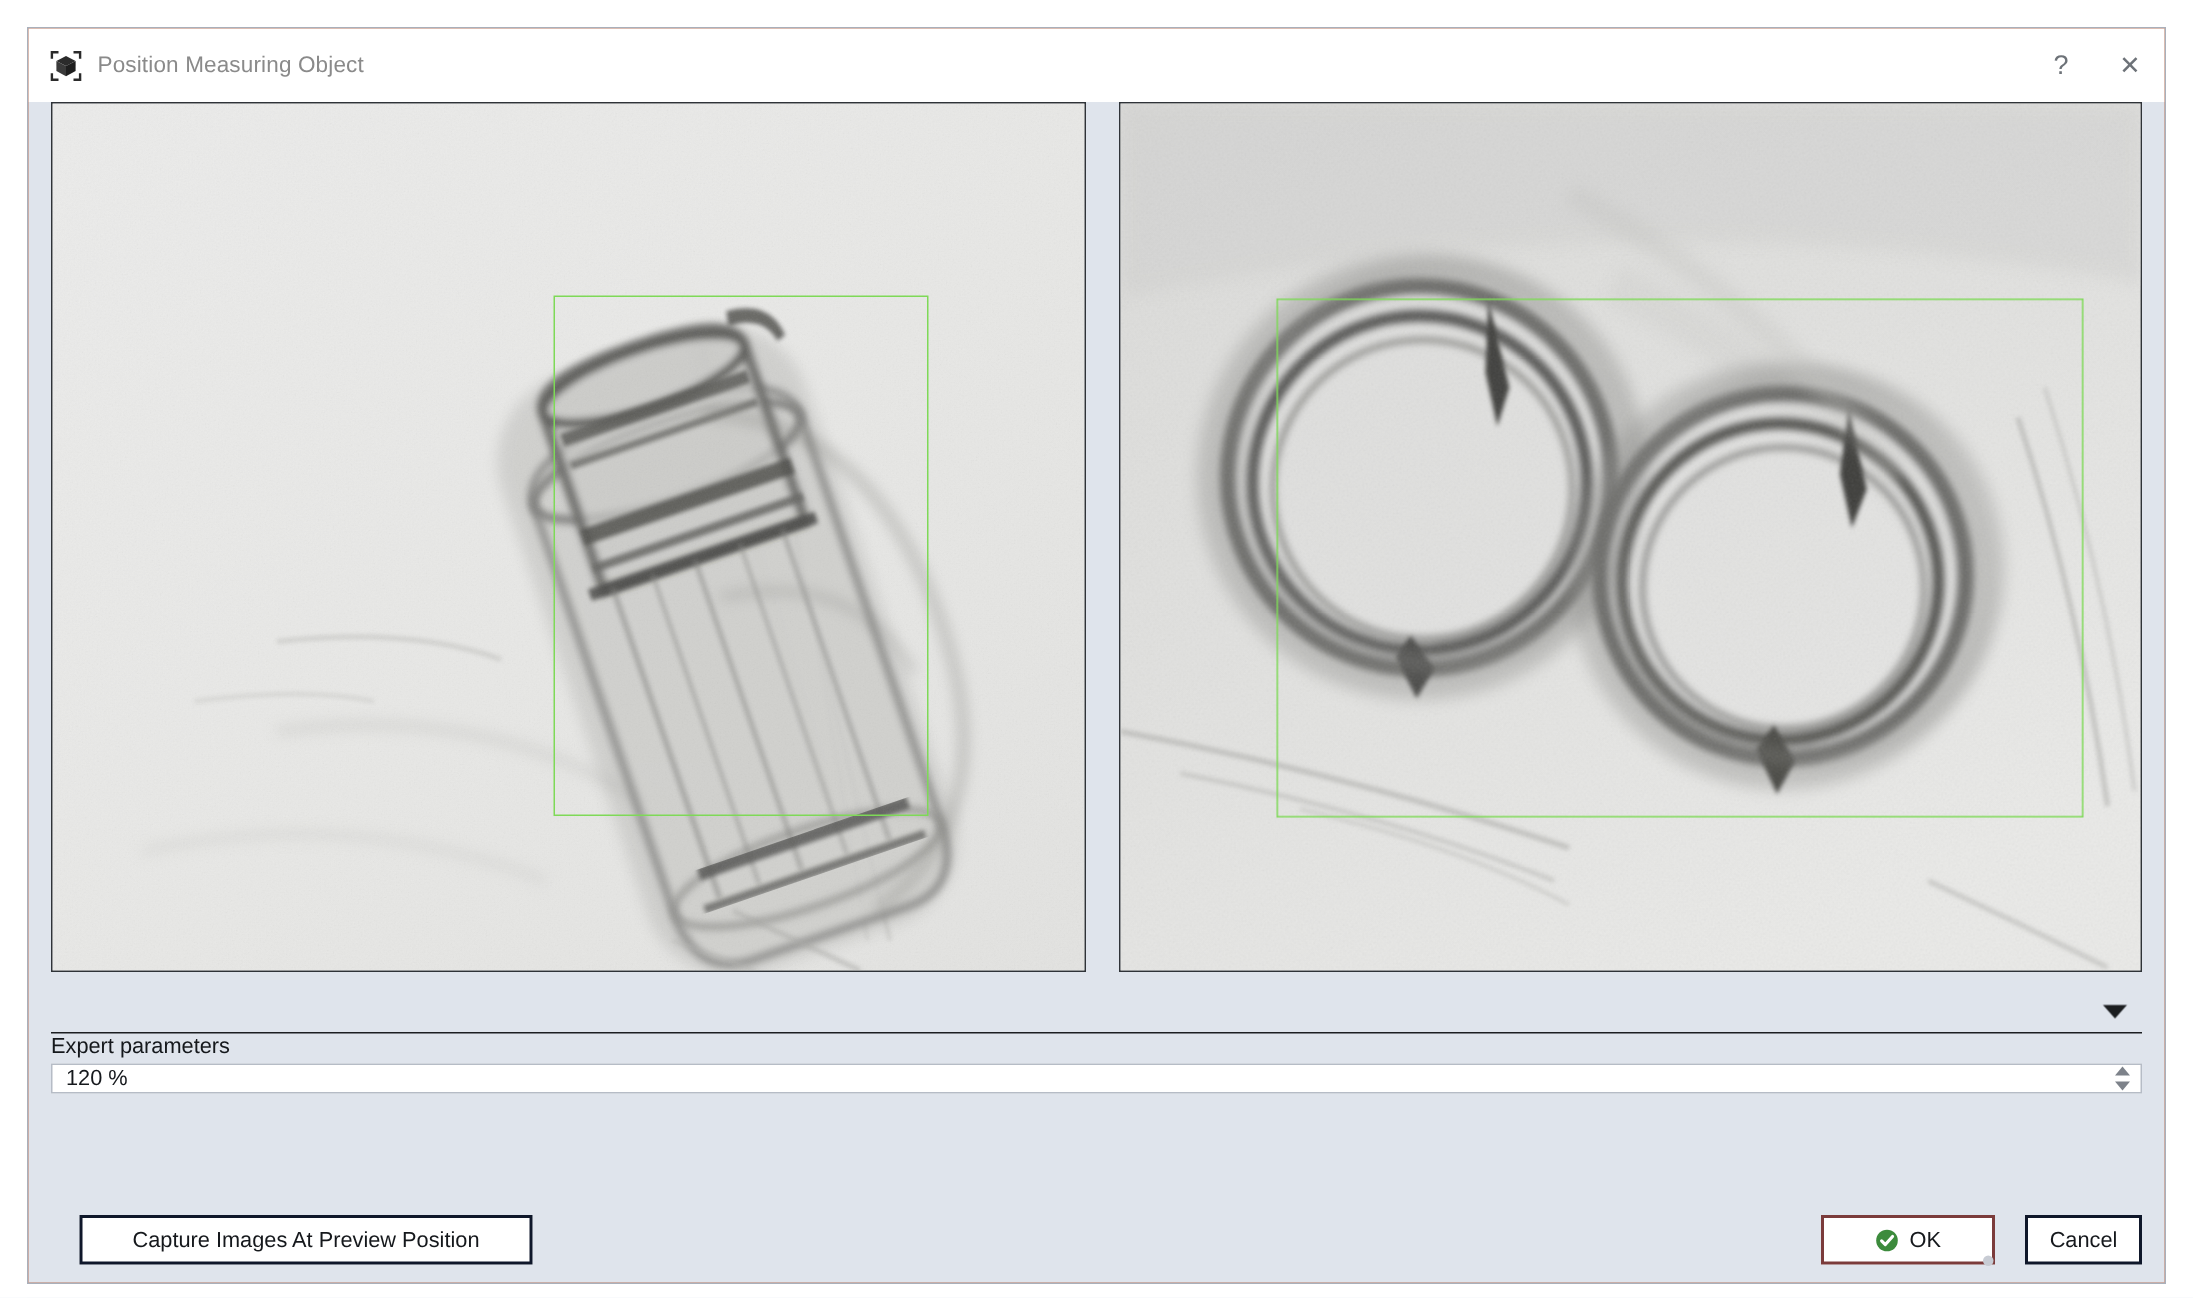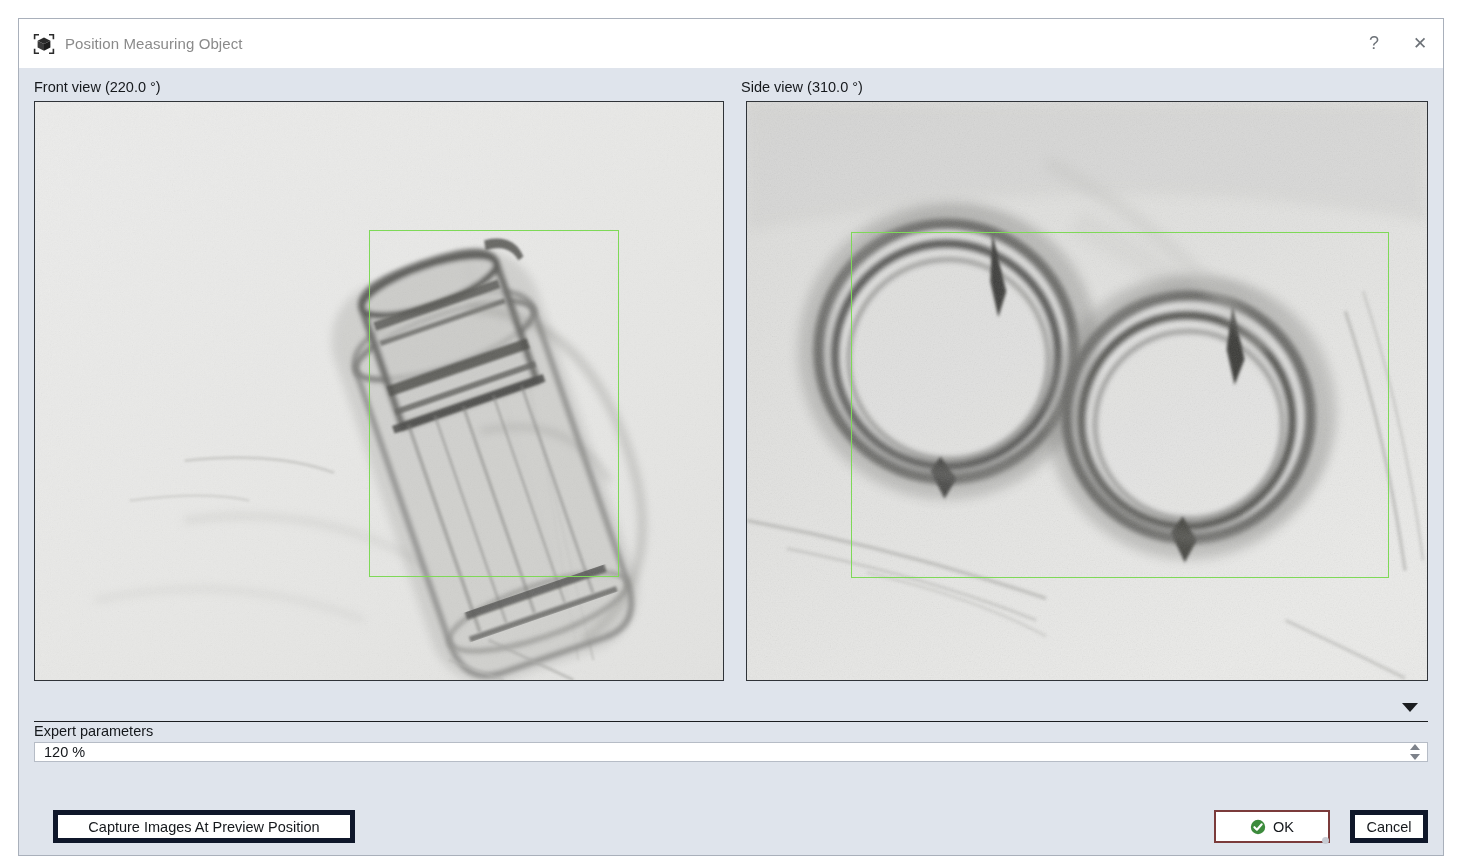--- a/index.html
+++ b/index.html
@@ -227,21 +227,21 @@
     position: absolute;
     left: 0; right: 0;
     bottom: 12px;
     display: flex;
     align-items: center;
     padding: 0 15px 0 34px;
     box-sizing: border-box;
   }
   .btn {
     background: #ffffff;
-    border: 5px solid #0f172a;
+    border: 2px solid #0f172a;
     box-sizing: border-box;
     font-size: 14.5px;
     color: #15181c;
     height: 33px;
     display: flex;
     align-items: center;
     justify-content: center;
     cursor: default;
     white-space: nowrap;
     font-family: "Liberation Sans", sans-serif;
@@ -296,24 +296,20 @@
       </svg>
     </span>
     <span class="title-text">Position Measuring Object</span>
     <span class="titlebar-spacer"></span>
     <div class="title-btn help">?</div>
     <div class="title-btn close">✕</div>
   </div>
 
   <div class="dlg-body">
 
-    <div class="view-labels">
-      <span class="view-label left">Front view (220.0 °)</span>
-      <span class="view-label right">Side view (310.0 °)</span>
-    </div>
 
     <div class="panels">
 
       <div class="panel left">
         <svg class="xray-canvas" viewBox="0 0 690 580" preserveAspectRatio="none">
           <defs>
             <filter id="grainL" x="0" y="0" width="100%" height="100%">
               <feTurbulence type="fractalNoise" baseFrequency="0.9" numOctaves="3" seed="7" result="n"></feTurbulence>
               <feColorMatrix in="n" type="saturate" values="0"></feColorMatrix>
               <feComponentTransfer>

